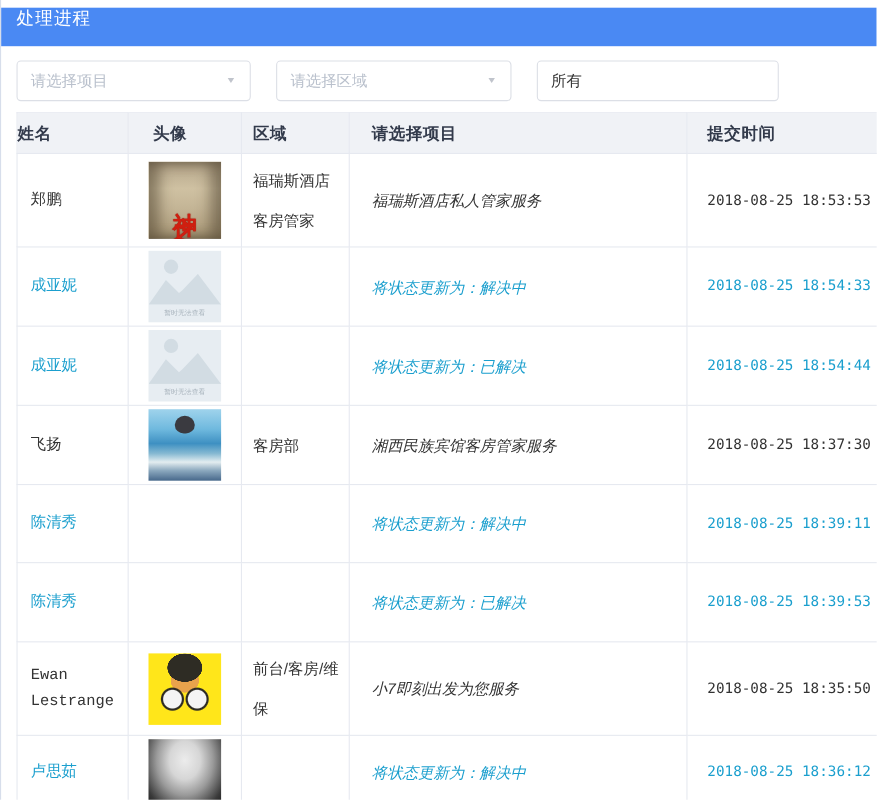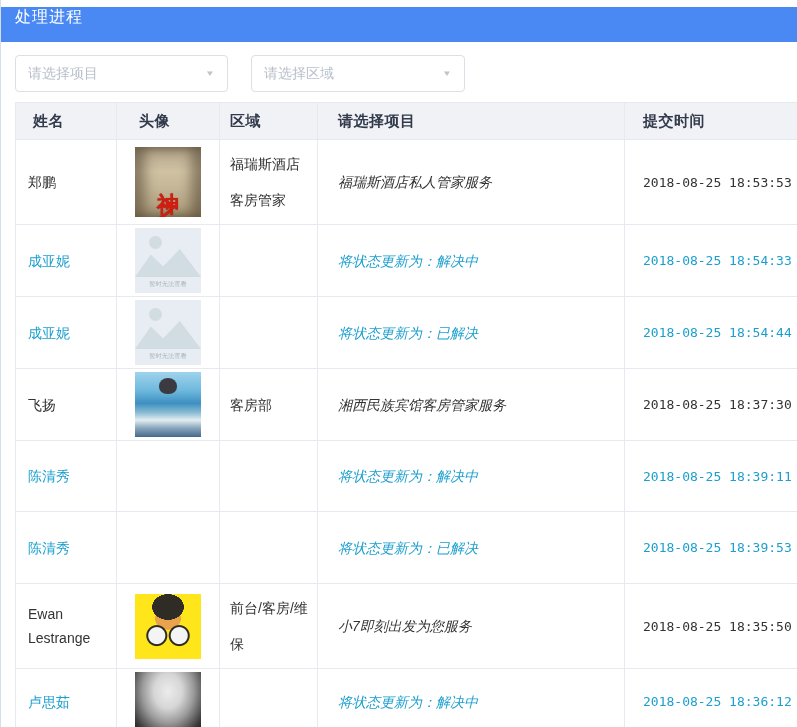--- a/index.html
+++ b/index.html
@@ -44,29 +44,29 @@
   
   .tablewrap{ margin:10px 0 0 14px; width:950px; }
   table{ border-collapse:collapse; table-layout:fixed; width:946px; }
   col.c1{width:101px;} col.c2{width:103px;} col.c3{width:98px;}
   col.c4{width:307px;} col.c5{width:337px;}
   th,td{ border:1px solid #e6e9f0; }
   thead th{
     height:37px; background:#f0f2f6; color:#323a4b; font-size:15px;
     font-weight:bold; text-align:left; letter-spacing:.5px;
   }
-  th.h-name{ padding-left:17px; }
+  th.h-name{ padding-left:0; }
   th.h-avatar{ padding-left:22px; }
   th.h-area{ padding-left:10px; }
   th.h-survey{ padding-left:20px; }
   th.h-time{ padding-left:18px; }
 
   tbody td{ vertical-align:middle; font-size:14px; background:#fff; }
   td.c-name{ padding:0 6px 0 12px; line-height:24px;
-    font-family:Liberation Sans, sans-serif; font-size:14px; }
+    font-family:Liberation Mono, monospace; font-size:14px; }
   td.c-area{ padding:6px 8px 6px 10px; line-height:36px; }
   td.c-survey{ padding:0 10px 0 20px; line-height:22px;font-style:italic; }
   td.c-time{ padding-left:18px; white-space:nowrap;
     font-family:"DejaVu Sans Mono","Liberation Mono",monospace; font-size:13px; }
 
   tbody tr{ height:72px; }
   tbody tr:nth-child(1){ height:76px; }
   tbody tr:nth-child(5){ height:71px; }
   tbody tr:nth-child(8){ height:66px; }
   tbody tr:nth-child(9){ height:40px; }
@@ -121,20 +121,23 @@
 
 <div class="filters">
   <div class="fbox select f-project">
     <span class="ph">请选择项目</span>
     <span class="caret">▼</span>
   </div>
   <div class="fbox select f-area">
     <span class="ph">请选择区域</span>
     <span class="caret">▼</span>
   </div>
+  <div class="fbox select f-status">
+    <span class="val">所有</span>
+  </div>
 </div>
 
 <div class="tablewrap">
   <table>
     <colgroup>
         <col class="c1">
         <col class="c2">
         <col class="c3">
         <col class="c4">
         <col class="c5">

